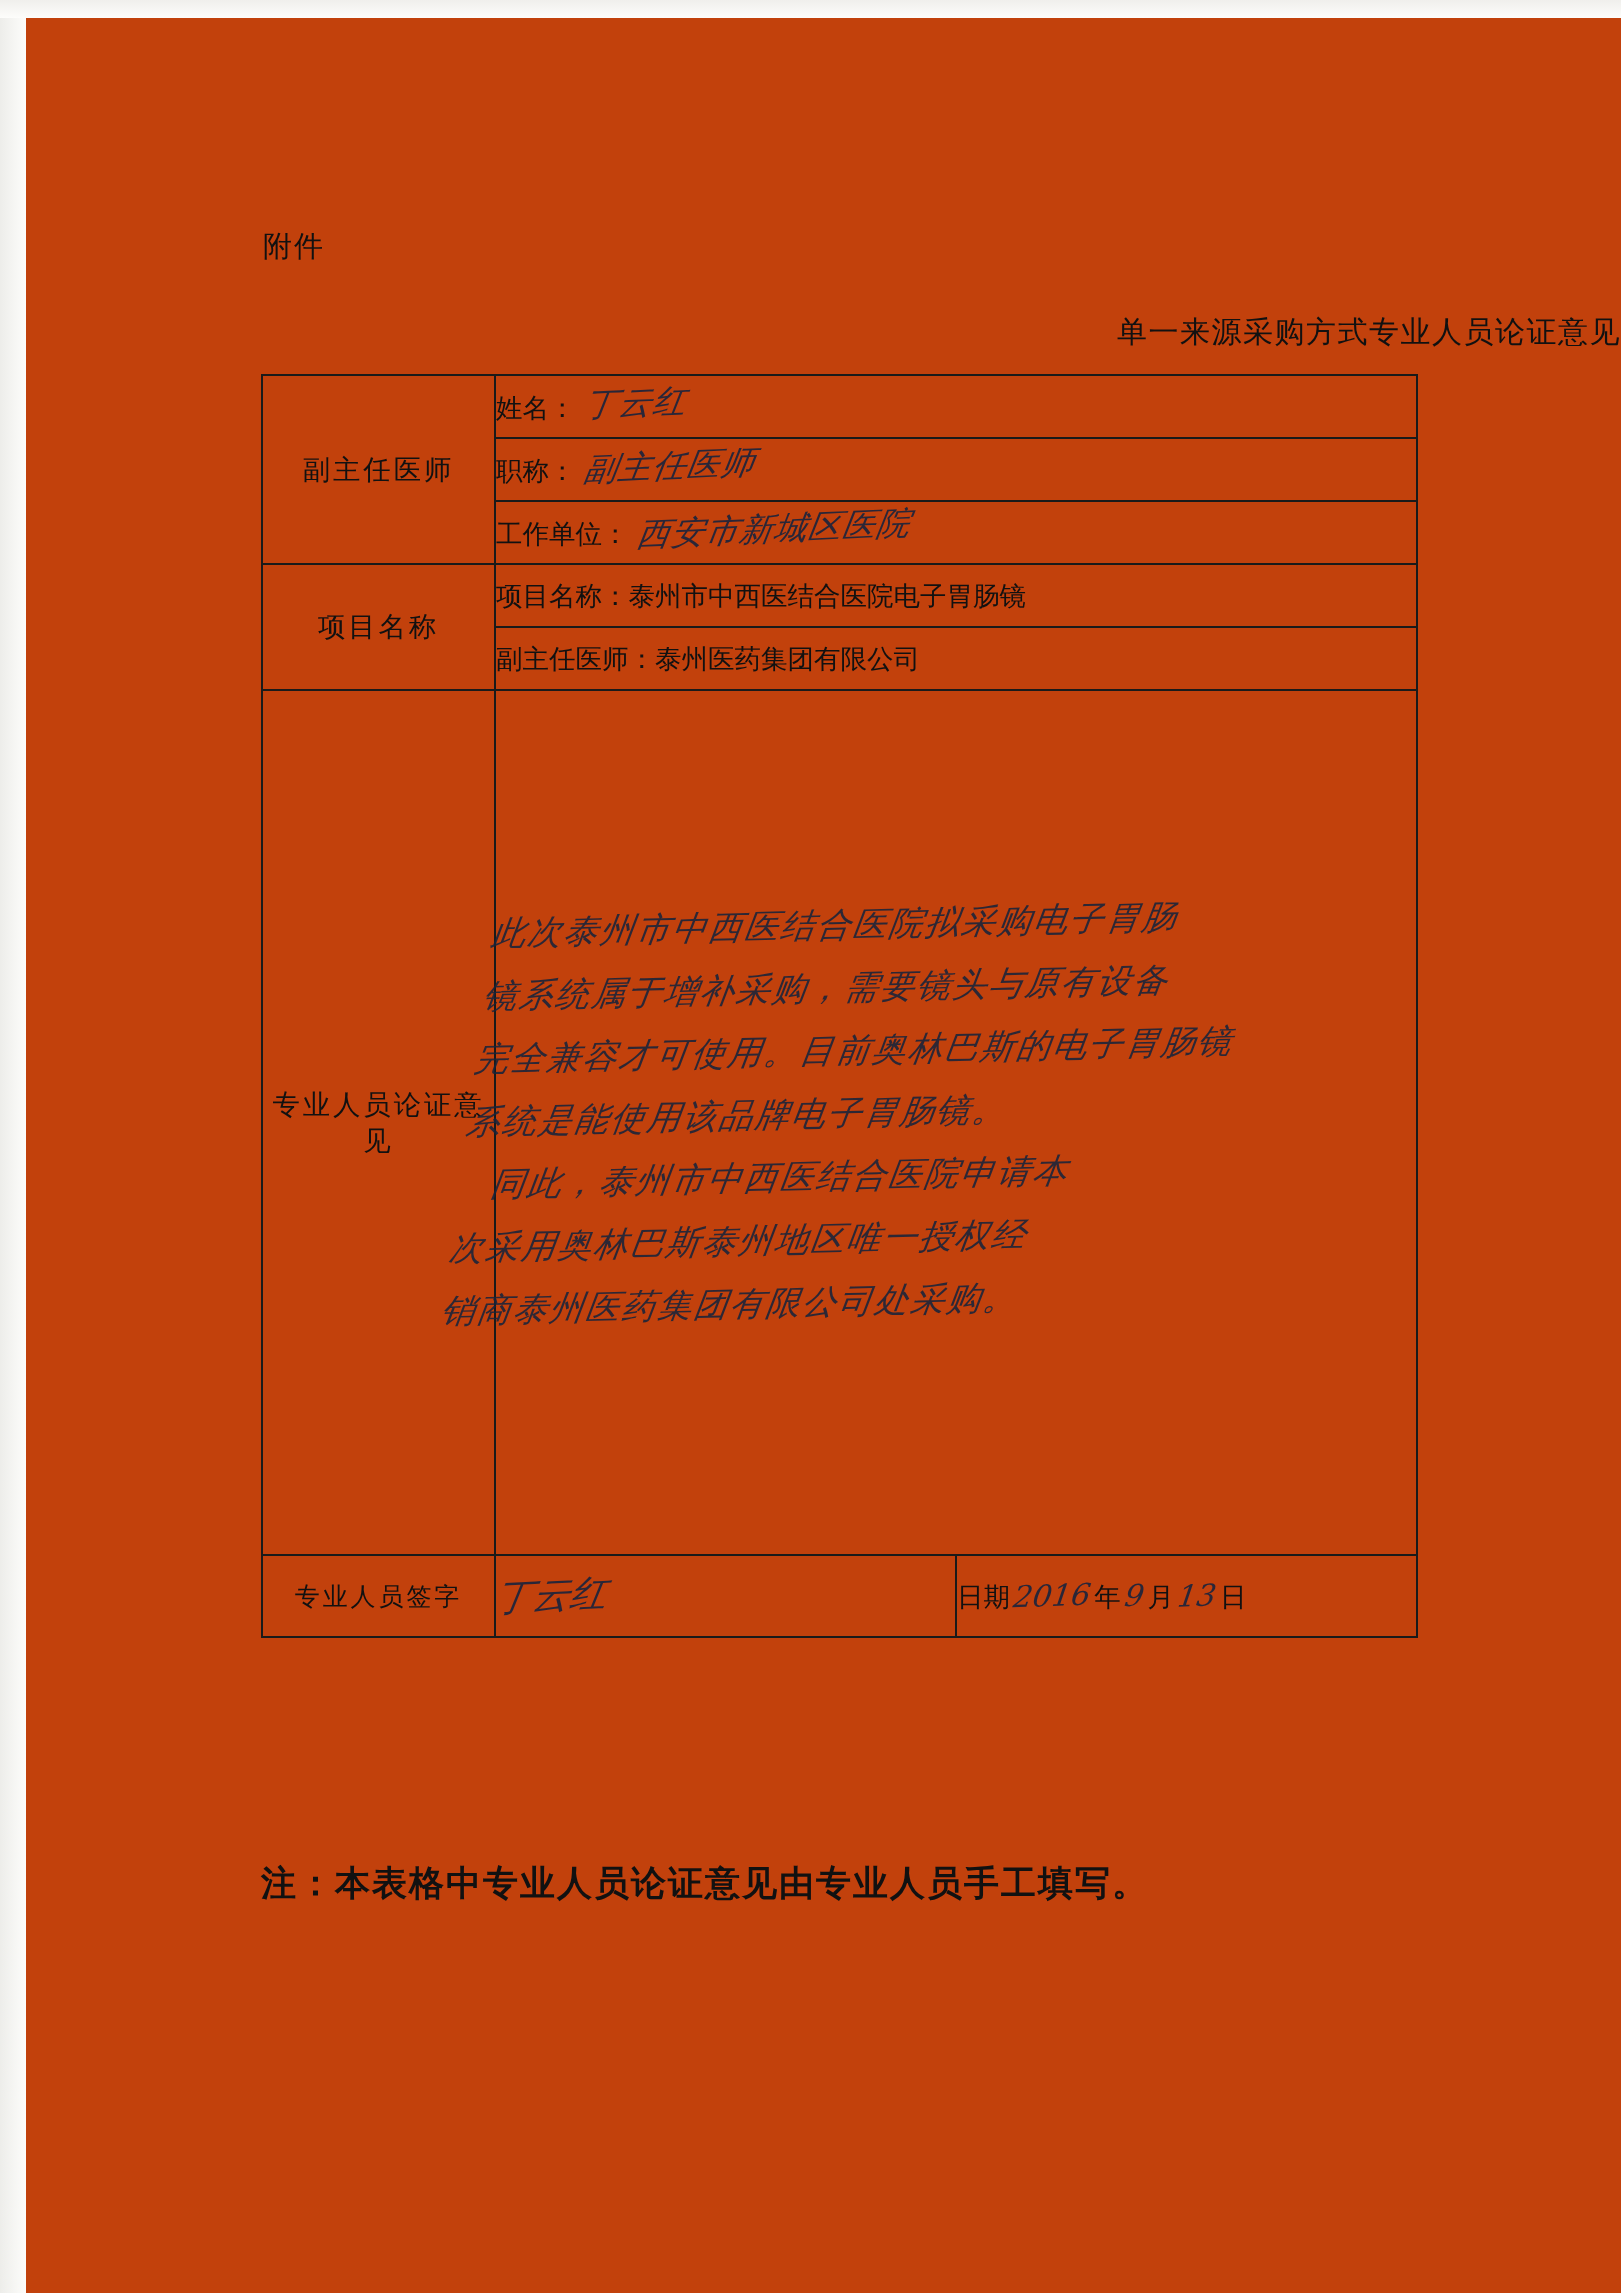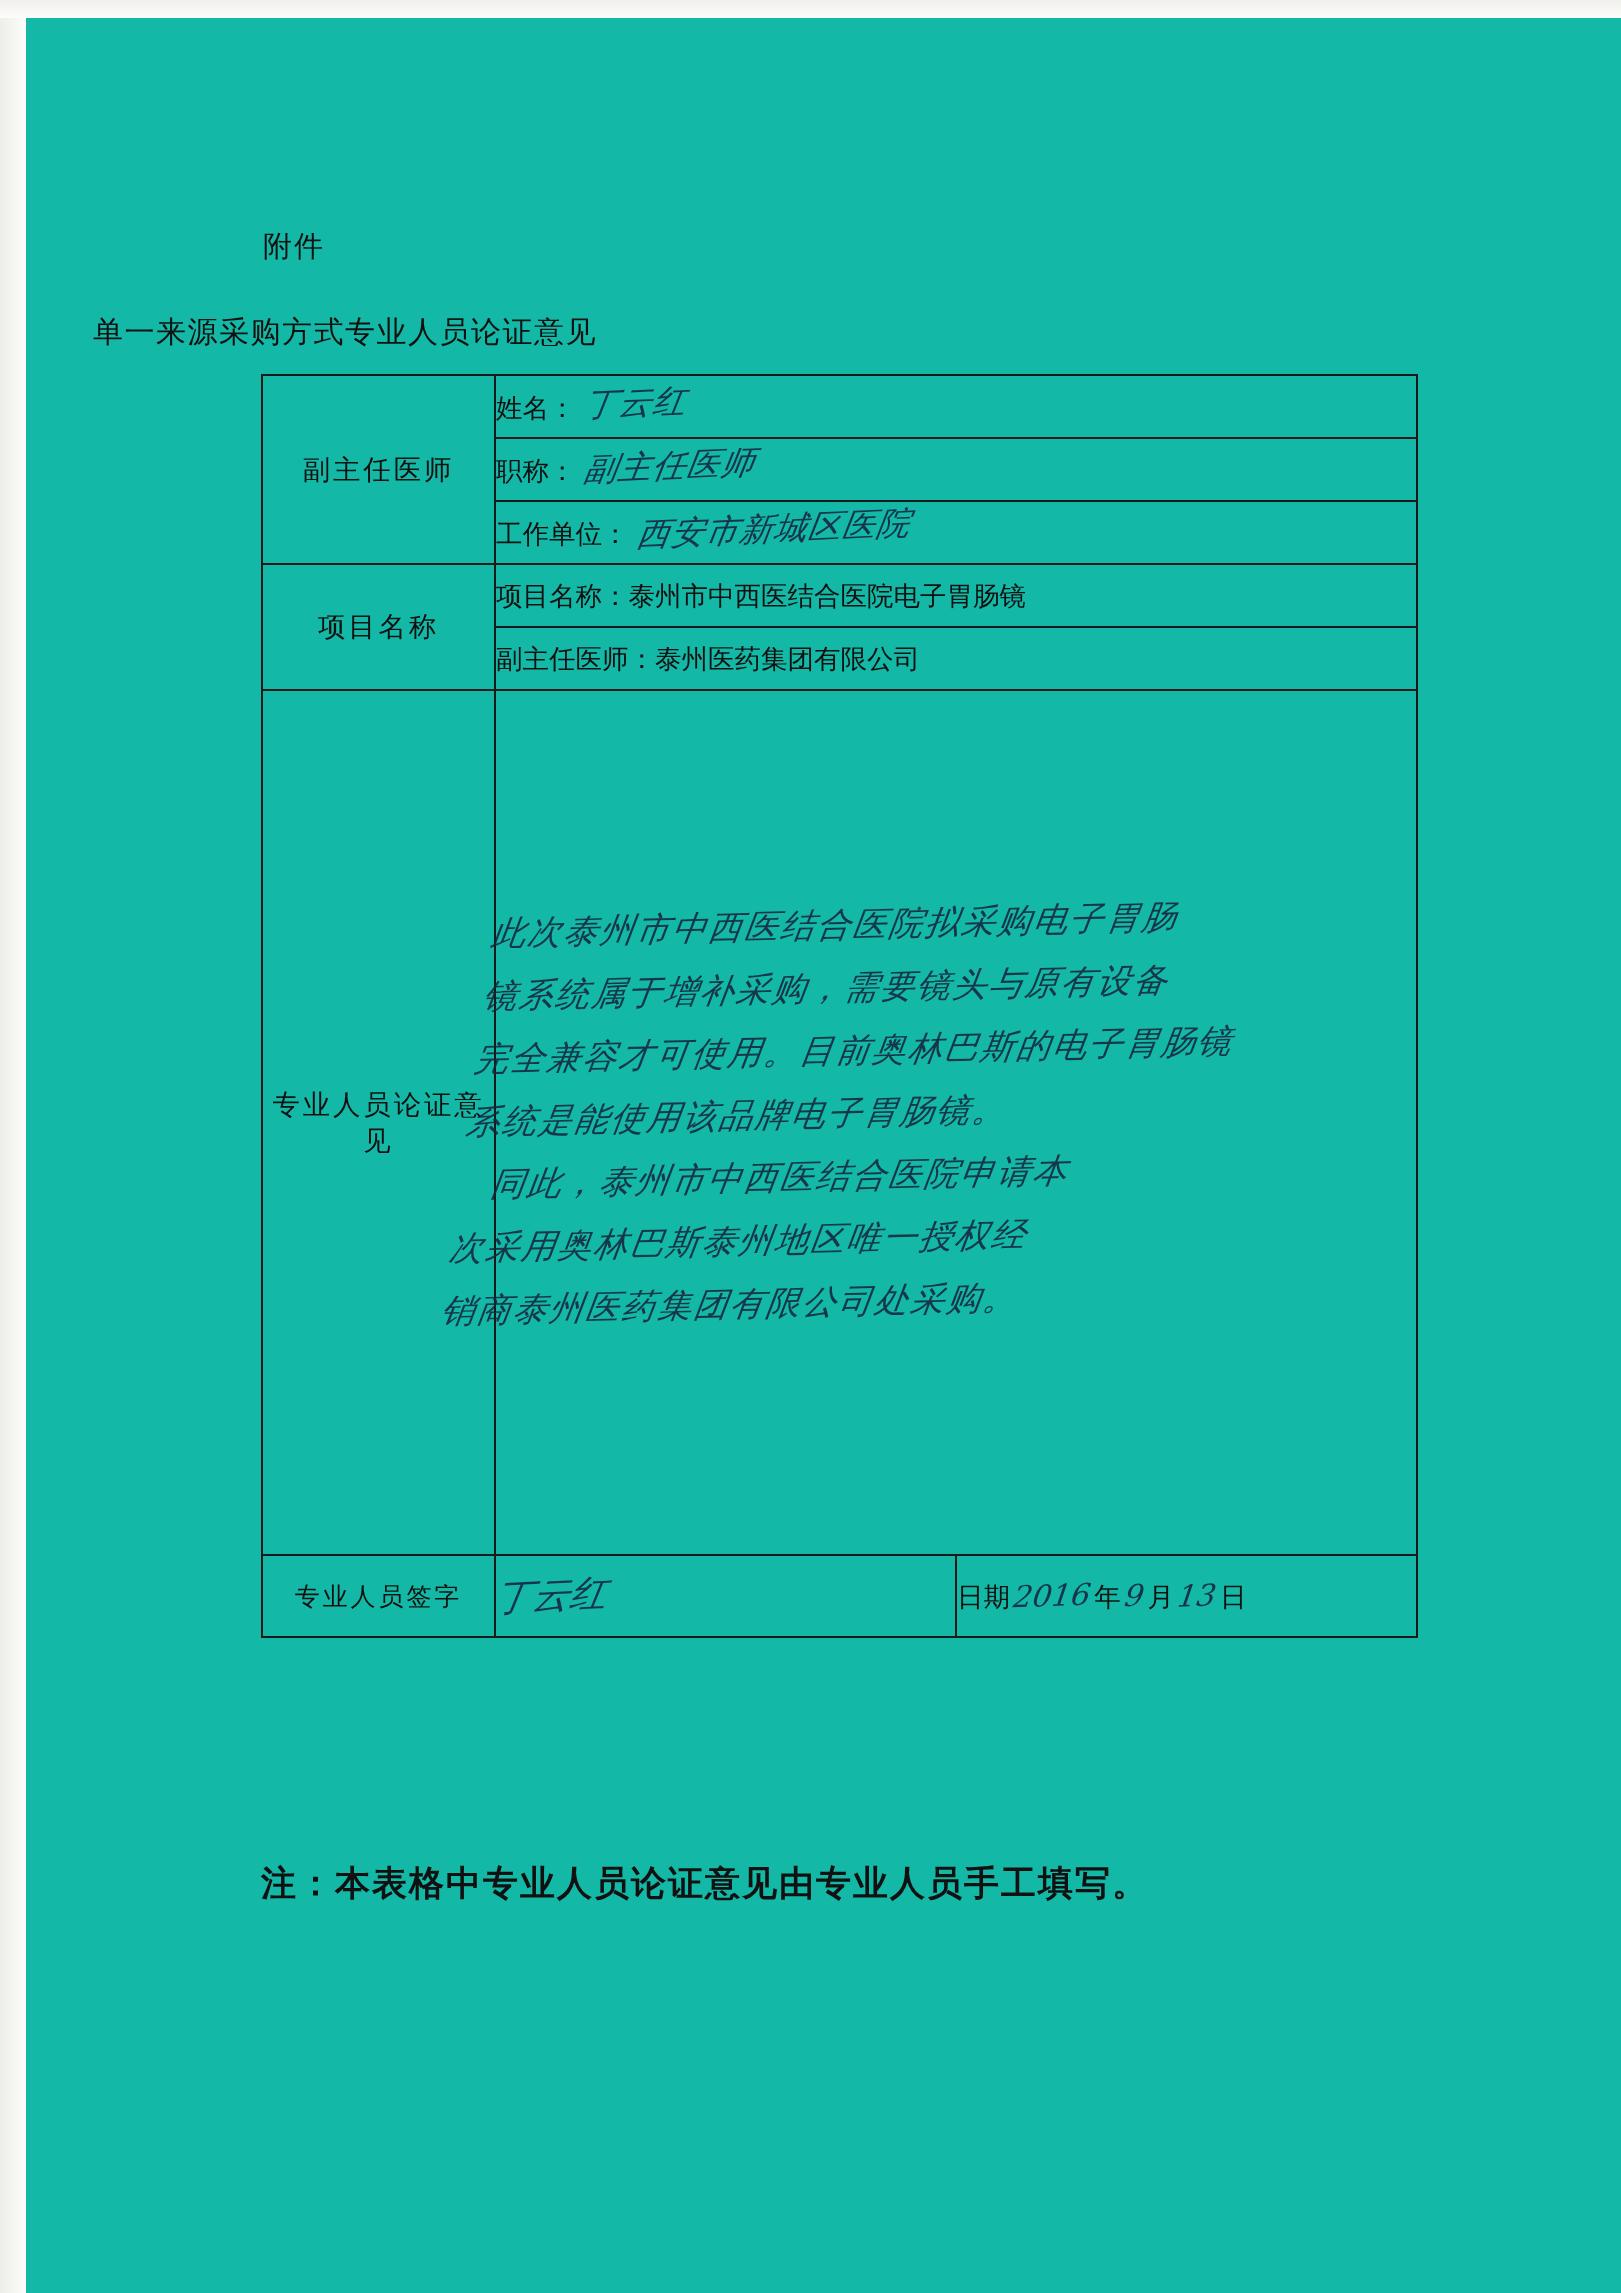--- a/index.html
+++ b/index.html
@@ -11,21 +11,21 @@
     width: 1621px;
     height: 2294px;
     font-family: "Liberation Serif", serif;
     color: #111111;
     position: relative;
     overflow: hidden;
   }
   .page {
     position: absolute;
     inset: 0;
-    background: #14b8a6;
+    background: #c2410c;
   }
   
   .scan-edge-left {
     position: absolute;
     left: 0; top: 0; bottom: 0;
     width: 25.5px;
     background: linear-gradient(to right, #ededea, #fdfdfb);
   }
   .scan-edge-top {
     position: absolute;
@@ -40,21 +40,21 @@
     top: 227px;
     font-size: 29px;
     letter-spacing: 2px;
     font-family: "DejaVu Sans", sans-serif;
   }
 
   .doc-title {
     position: absolute;
     left: 0; right: 0;
     top: 312px;
-    text-align: left;
+    text-align: right;
     font-size: 30px;
     letter-spacing: 1.5px;
     font-family: Liberation Sans, sans-serif;
     padding-left: 93px;
   }
 
   table.form {
     position: absolute;
     left: 261px;
     top: 374px;

